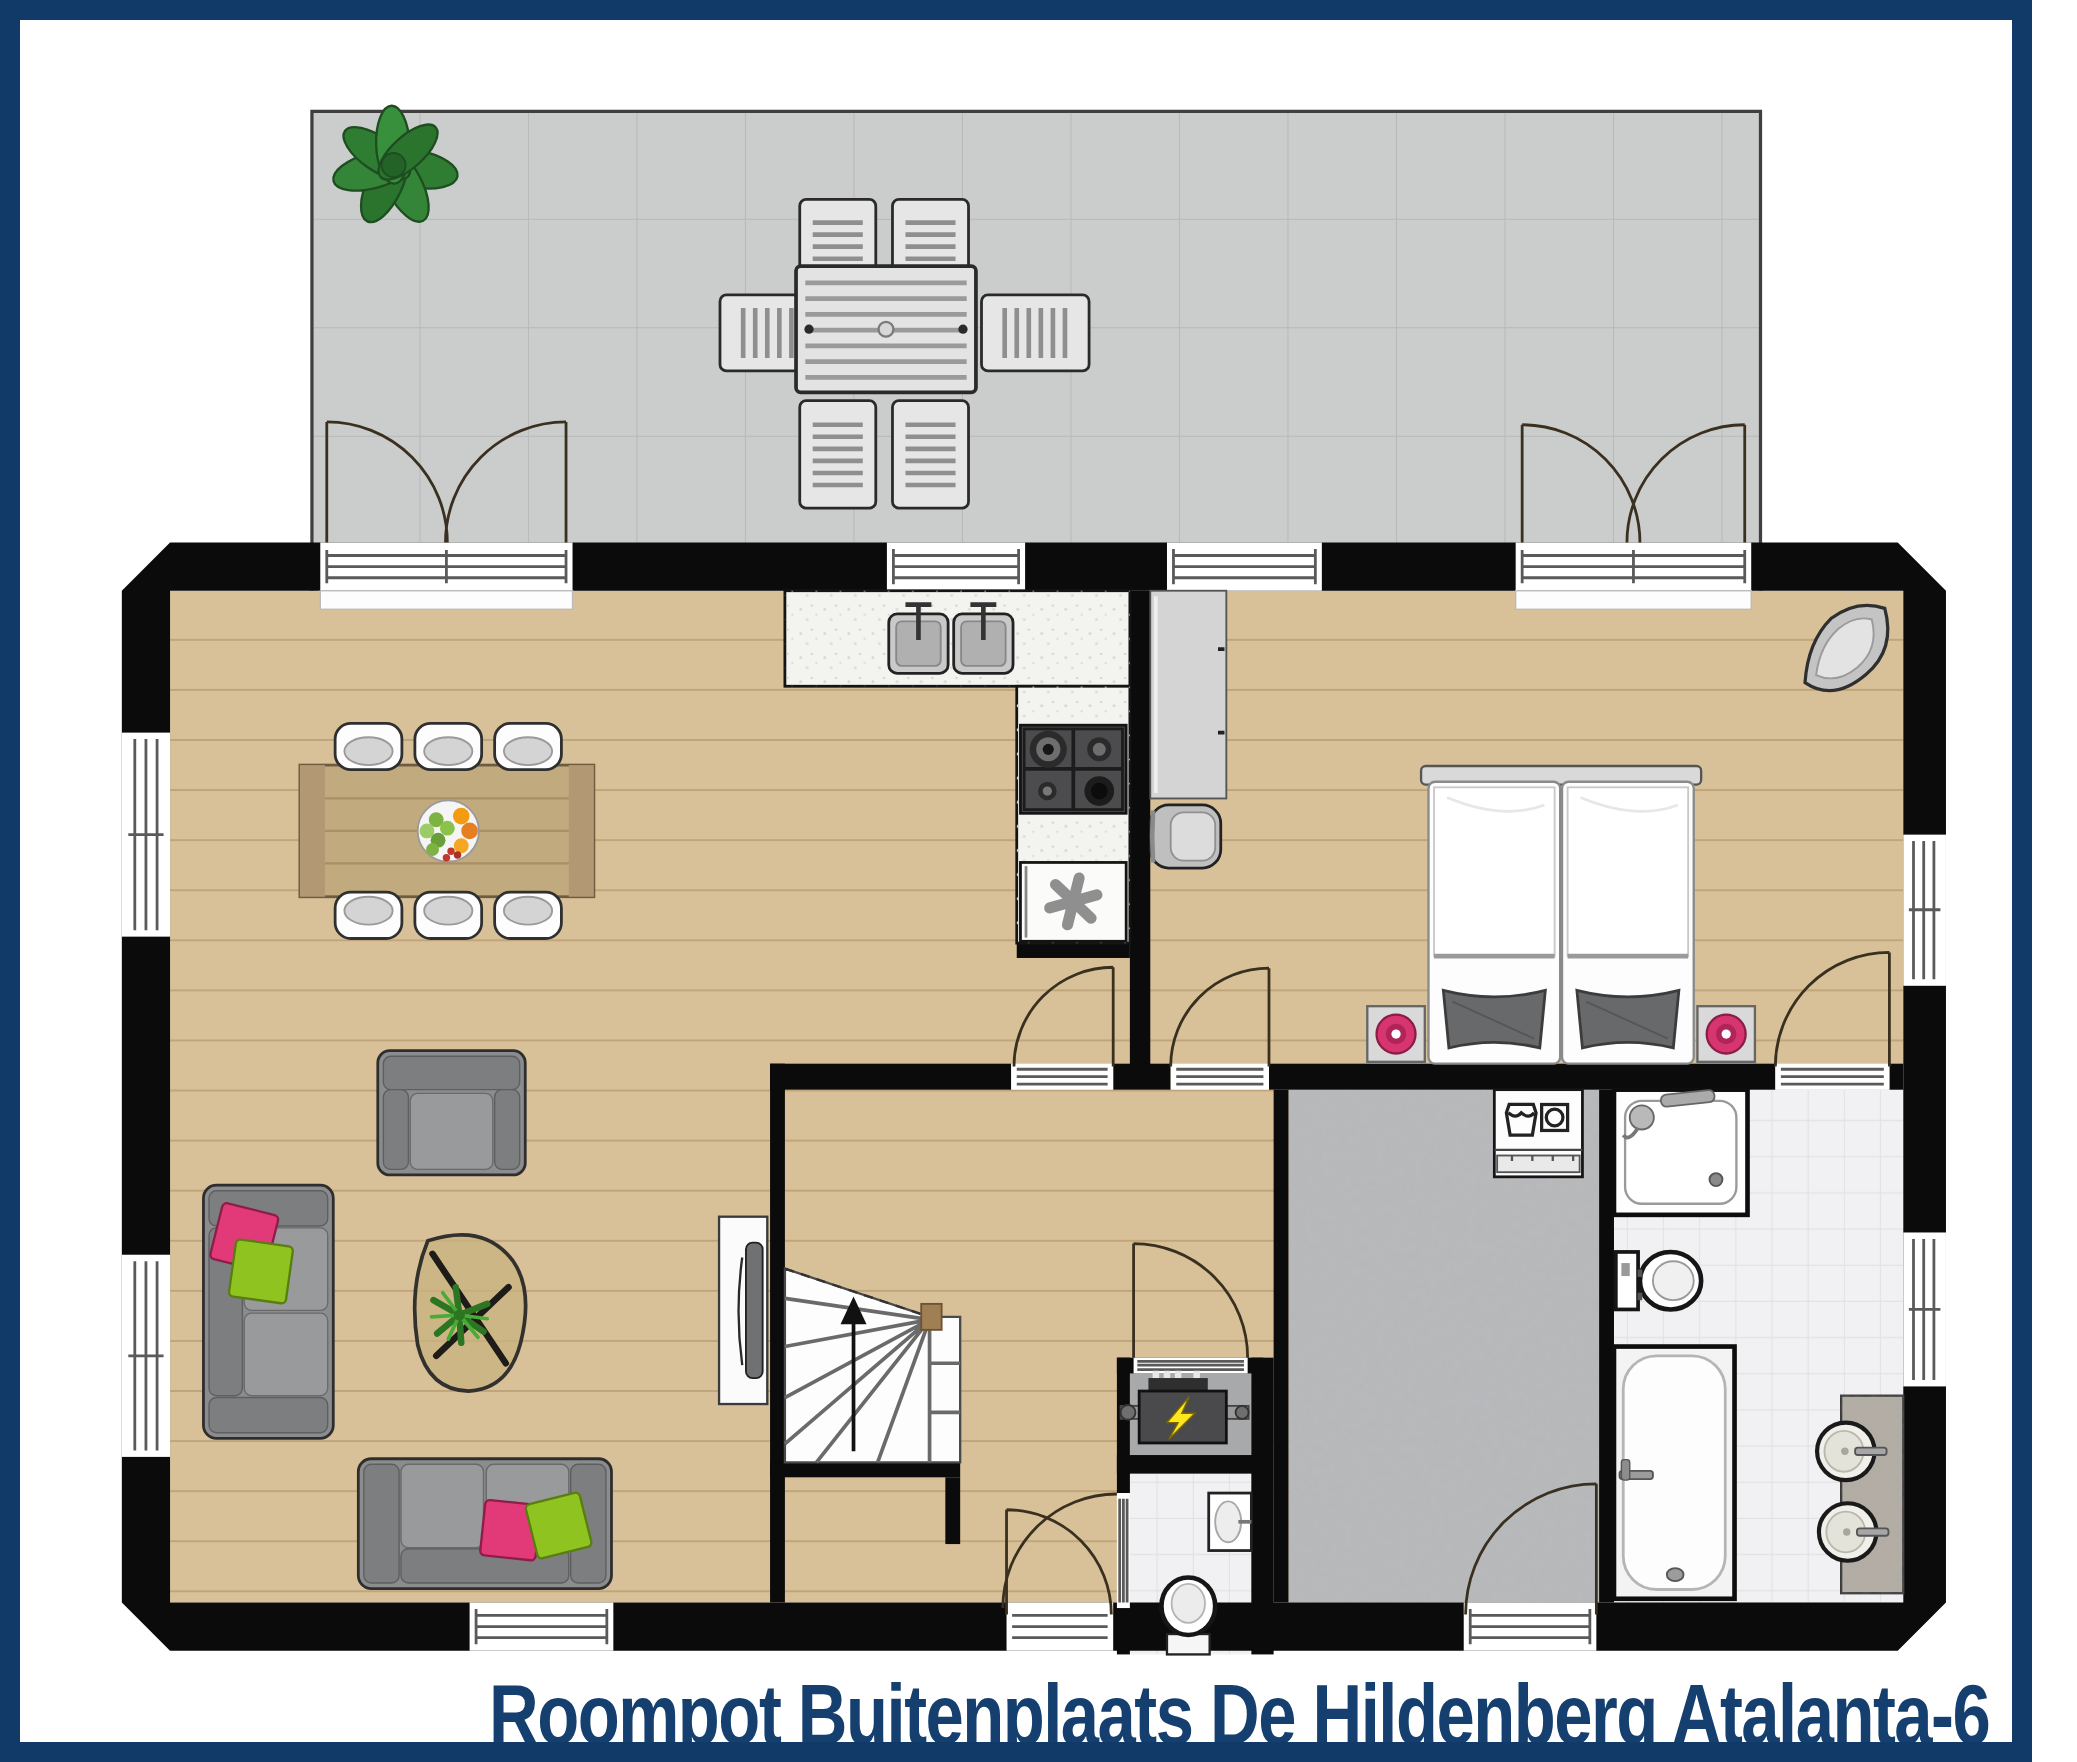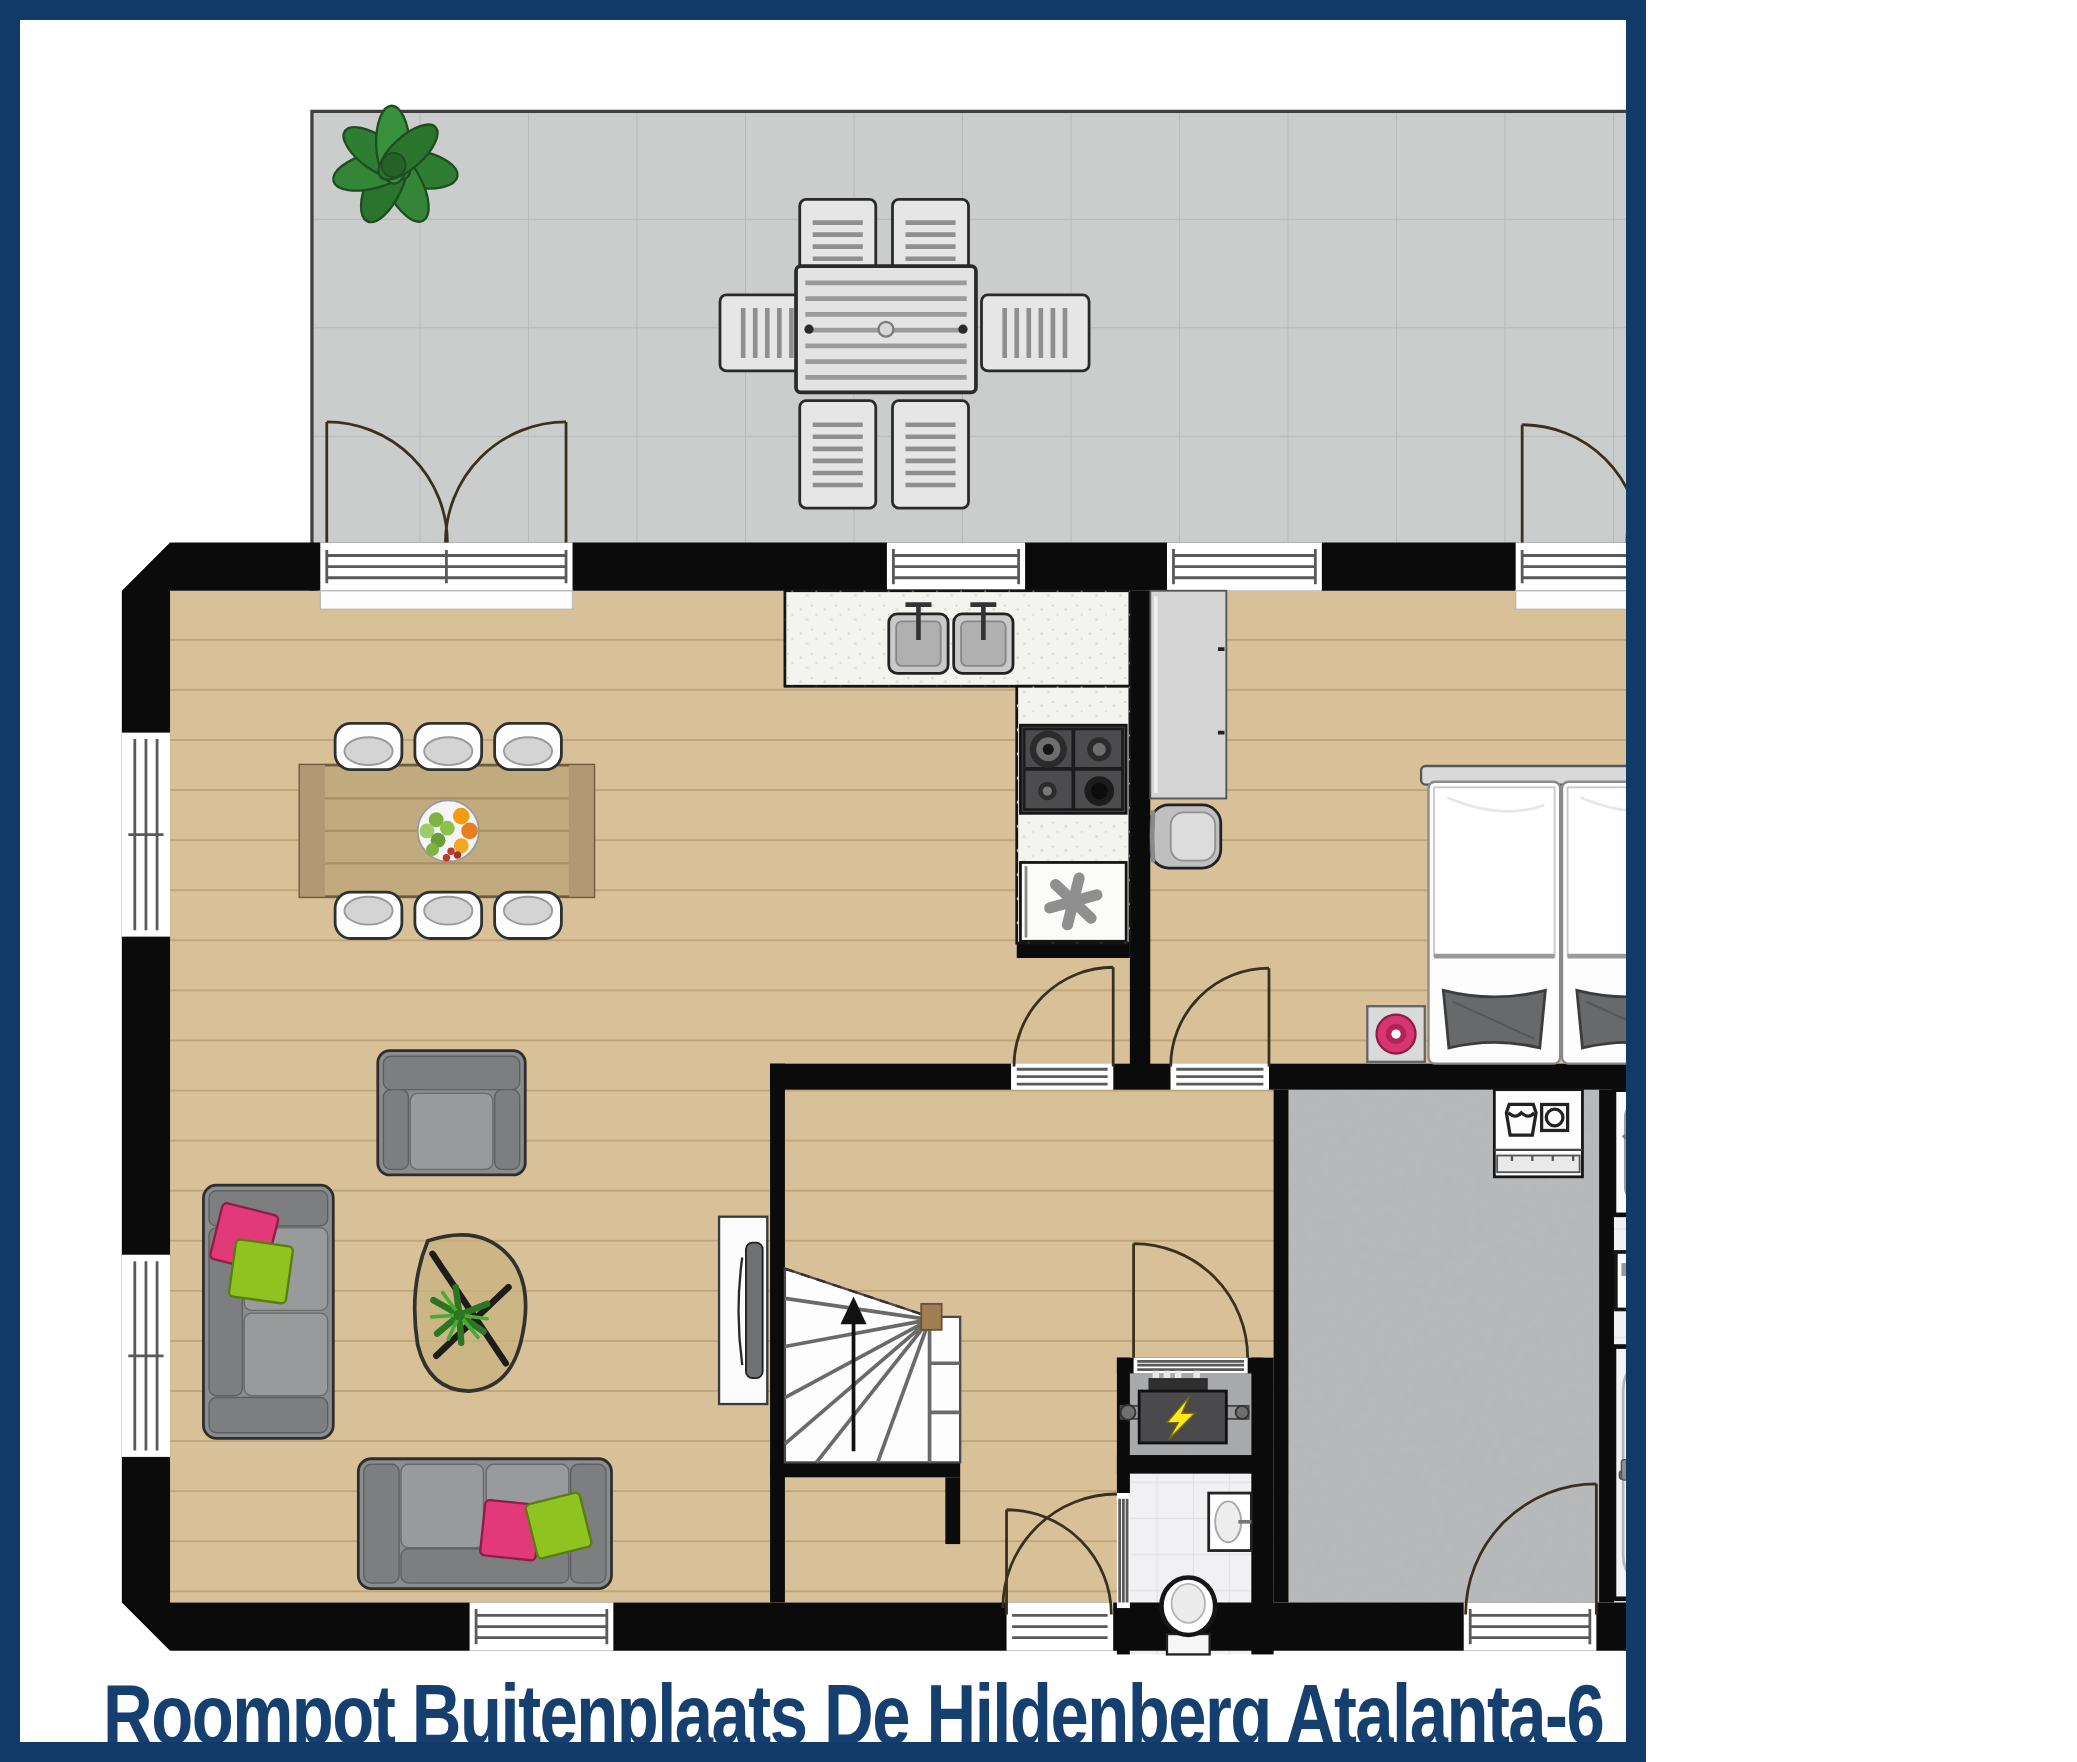--- a/index.html
+++ b/index.html
@@ -1,20 +1,20 @@
 <!DOCTYPE html>
 <html style="--frame: #123a68; --navy: #153f6e; --wall: #0b0b0b; --wood: #d8c198; --terrace: #cbcccc; --tile: #f1f1f3; --utility: #b9babc; --pink: #e23a78; --green: #8fc31f;font-size:15px"><head>
 <meta charset="utf-8">
 <style>
   :root{
     --frame:#123a68; --navy:#153f6e; --wall:#0b0b0b; --wood:#d8c198;
     --terrace:#cbcccc; --tile:#f1f1f3; --utility:#b9babc; --pink:#e23a78; --green:#8fc31f;
   }
   html,body{margin:0;padding:0;background:#fff;}
-  #stage{position:relative;width:1646px;height:1762px;background:#fff;overflow:hidden;
+  #stage{position:relative;width:2032px;height:1762px;background:#fff;overflow:hidden;
          font-family:"Liberation Sans",sans-serif;text-align:center;}
   #frame{position:absolute;inset:0;border:20.4px solid var(--frame);pointer-events:none;z-index:50;}
   #plan{position:absolute;left:0;top:0;}
   #title{position:absolute;right:43px;top:1665px;z-index:40;color:var(--navy);
          font-weight:700;font-size:86px;letter-spacing:-1.9px;white-space:nowrap;
          transform:scaleX(0.80);transform-origin:100% 50%;}
   .wall{fill:var(--wall);}
   .woodbase{fill:var(--wood);}
   .terr{fill:var(--terrace);}
   .tilef{fill:var(--tile);}

